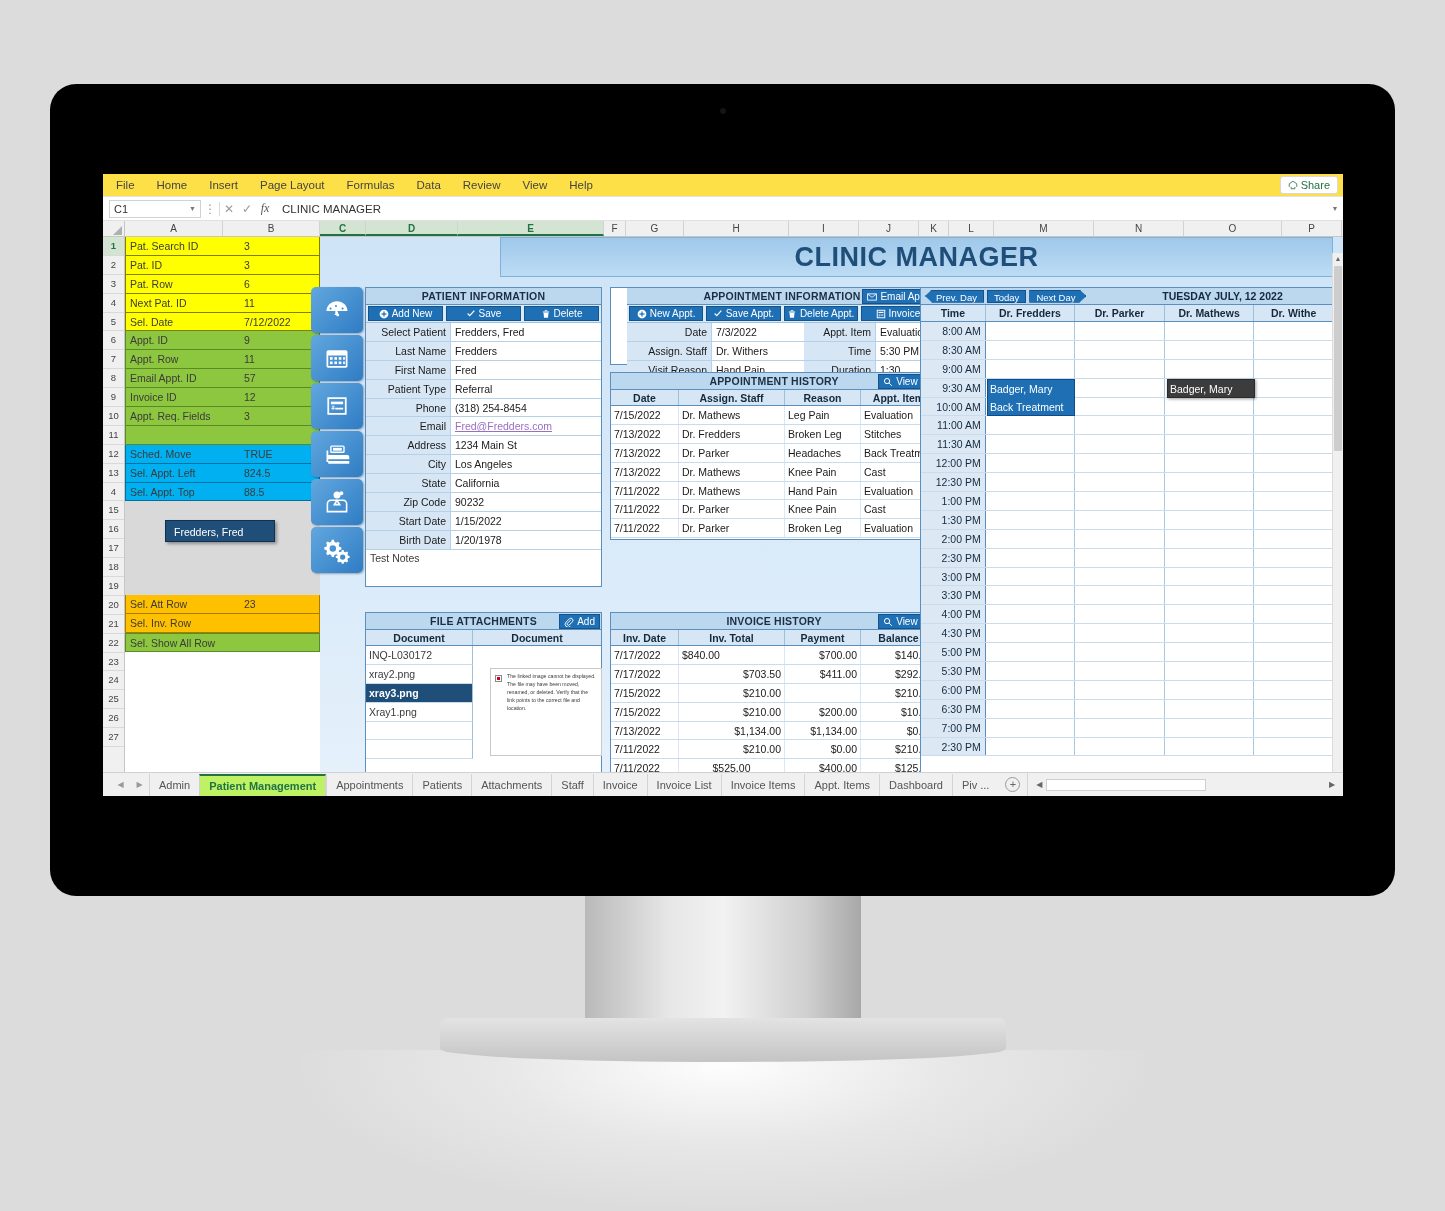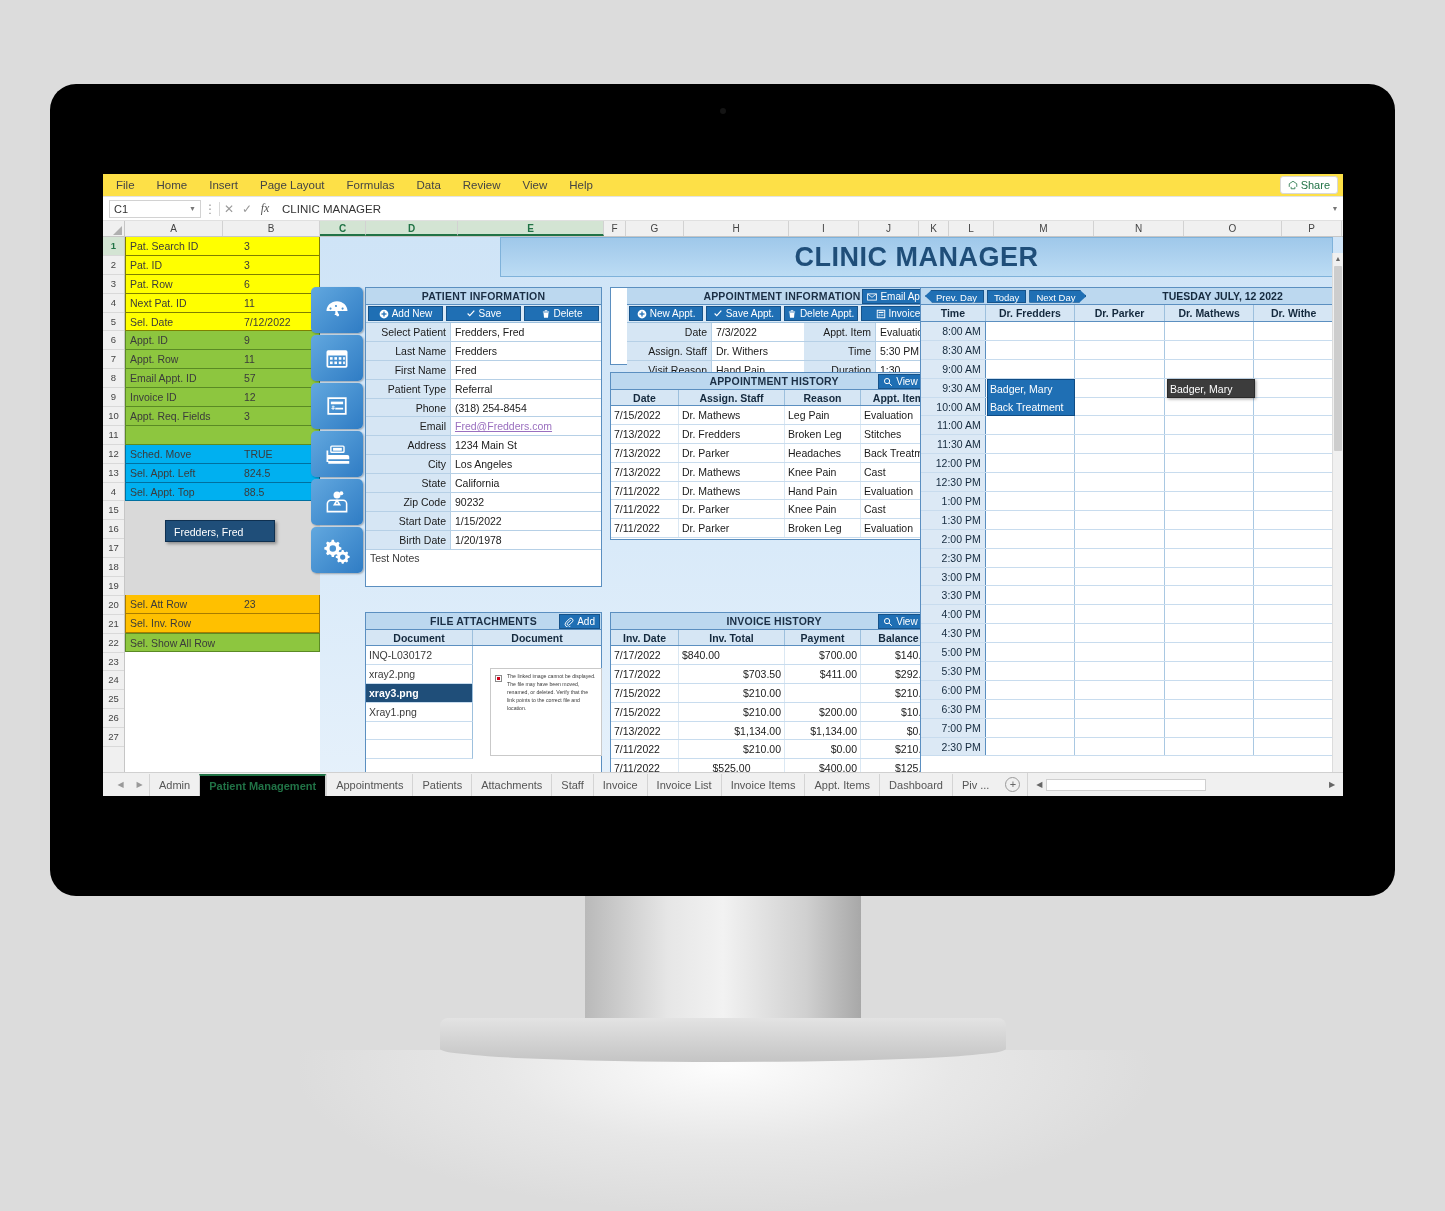--- a/index.html
+++ b/index.html
@@ -166,21 +166,21 @@
   #vscroll{ position:absolute; right:0; top:16px; bottom:0; width:11px; background:#f0f0f0;
             border-left:1px solid #dcdcdc; }
   #vscroll .up,#vscroll .dn{ height:11px; color:#666; font-size:7px; text-align:center; line-height:11px; }
   #vthumb{ position:absolute; left:1px; right:1px; top:13px; height:185px; background:#cdcdcd; border-radius:1px; }
 
   
   #tabbar{ position:absolute; left:0; right:0; bottom:0; height:24px; background:#f0f0f0;
            border-top:1px solid #d0d0d0; display:flex; align-items:center; font-size:11px; }
   #tabnav{ display:flex; width:46px; justify-content:space-around; color:#999; font-size:8px; padding-left:8px; }
   .stab{ padding:0 9px; line-height:22px; color:#555; border-left:1px solid #d4d4d4; white-space:nowrap; }
-  .stab.active{ background:#000000; color:#217346; font-weight:bold; border-top:2px solid #217346;
+  .stab.active{ background:#bef264; color:#217346; font-weight:bold; border-top:2px solid #217346;
                 border-left:1px solid #d0d0d0; border-right:1px solid #d0d0d0; line-height:20px; }
   #addsheet{ width:15px; height:15px; border:1px solid #9a9a9a; border-radius:50%; color:#666;
              font-size:11px; text-align:center; line-height:13px; margin:0 7px; }
   #hsbar{ flex:1; display:flex; align-items:center; border-left:1px solid #d4d4d4; padding:0 4px; height:100%; }
   #hsbar .ar{ width:14px; text-align:center; color:#666; font-size:8px; }
   #hstrack{ flex:1; height:12px; background:#f0f0f0; position:relative; }
   #hsthumb{ position:absolute; left:0; top:0; width:160px; height:12px; background:#fff; border:1px solid #cfcfcf; }
 </style>
 </head>
 <body>

